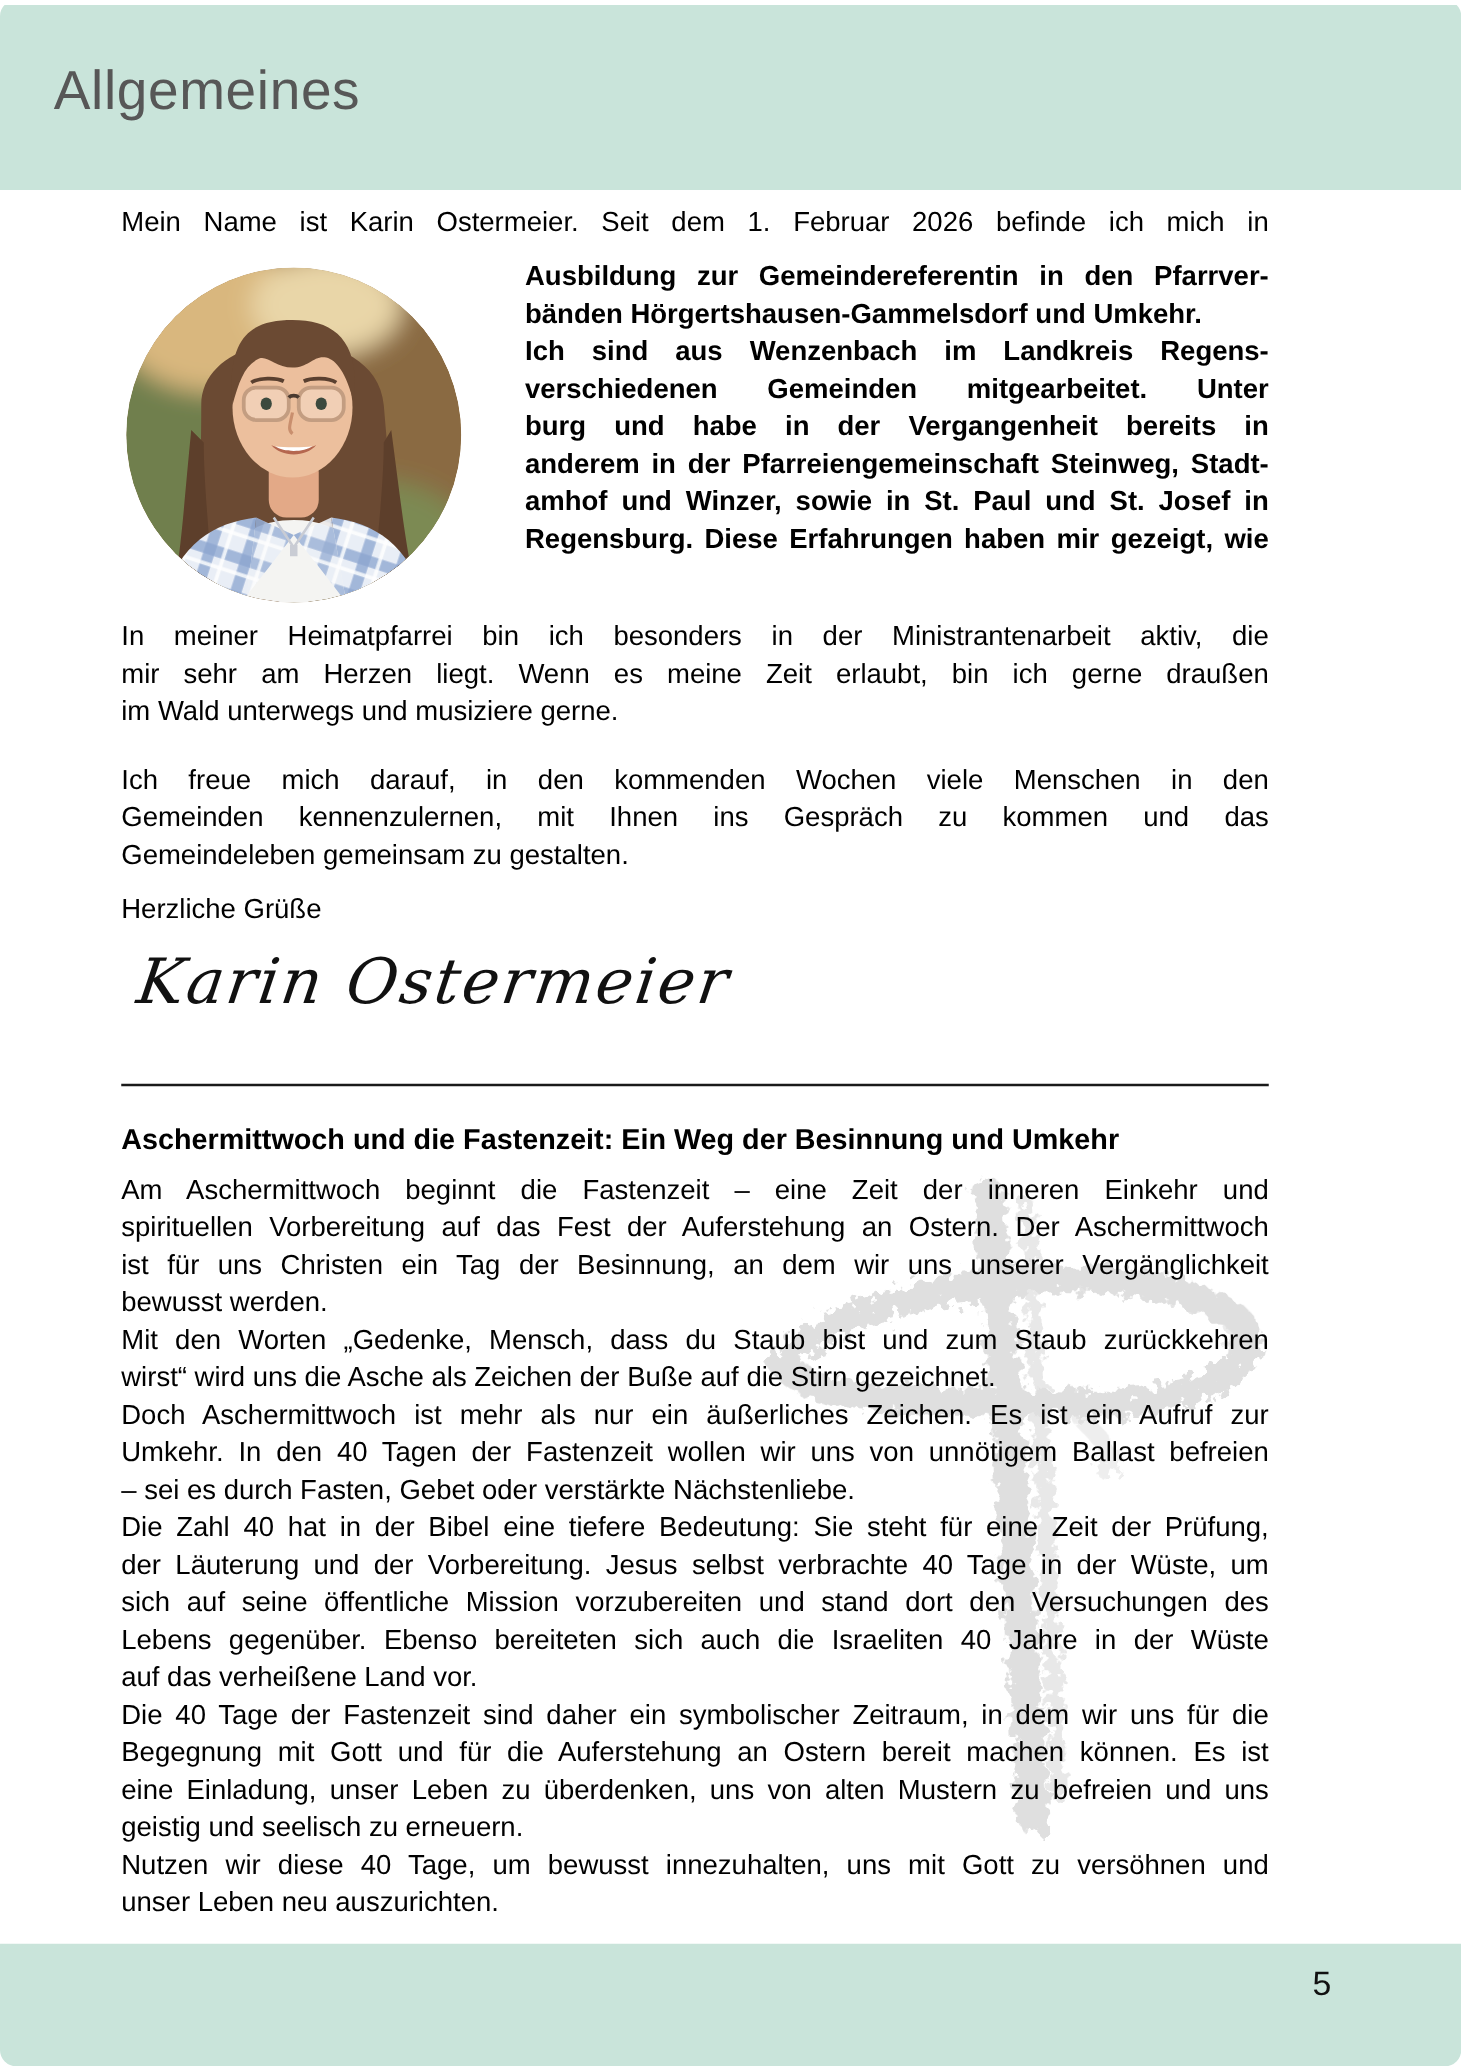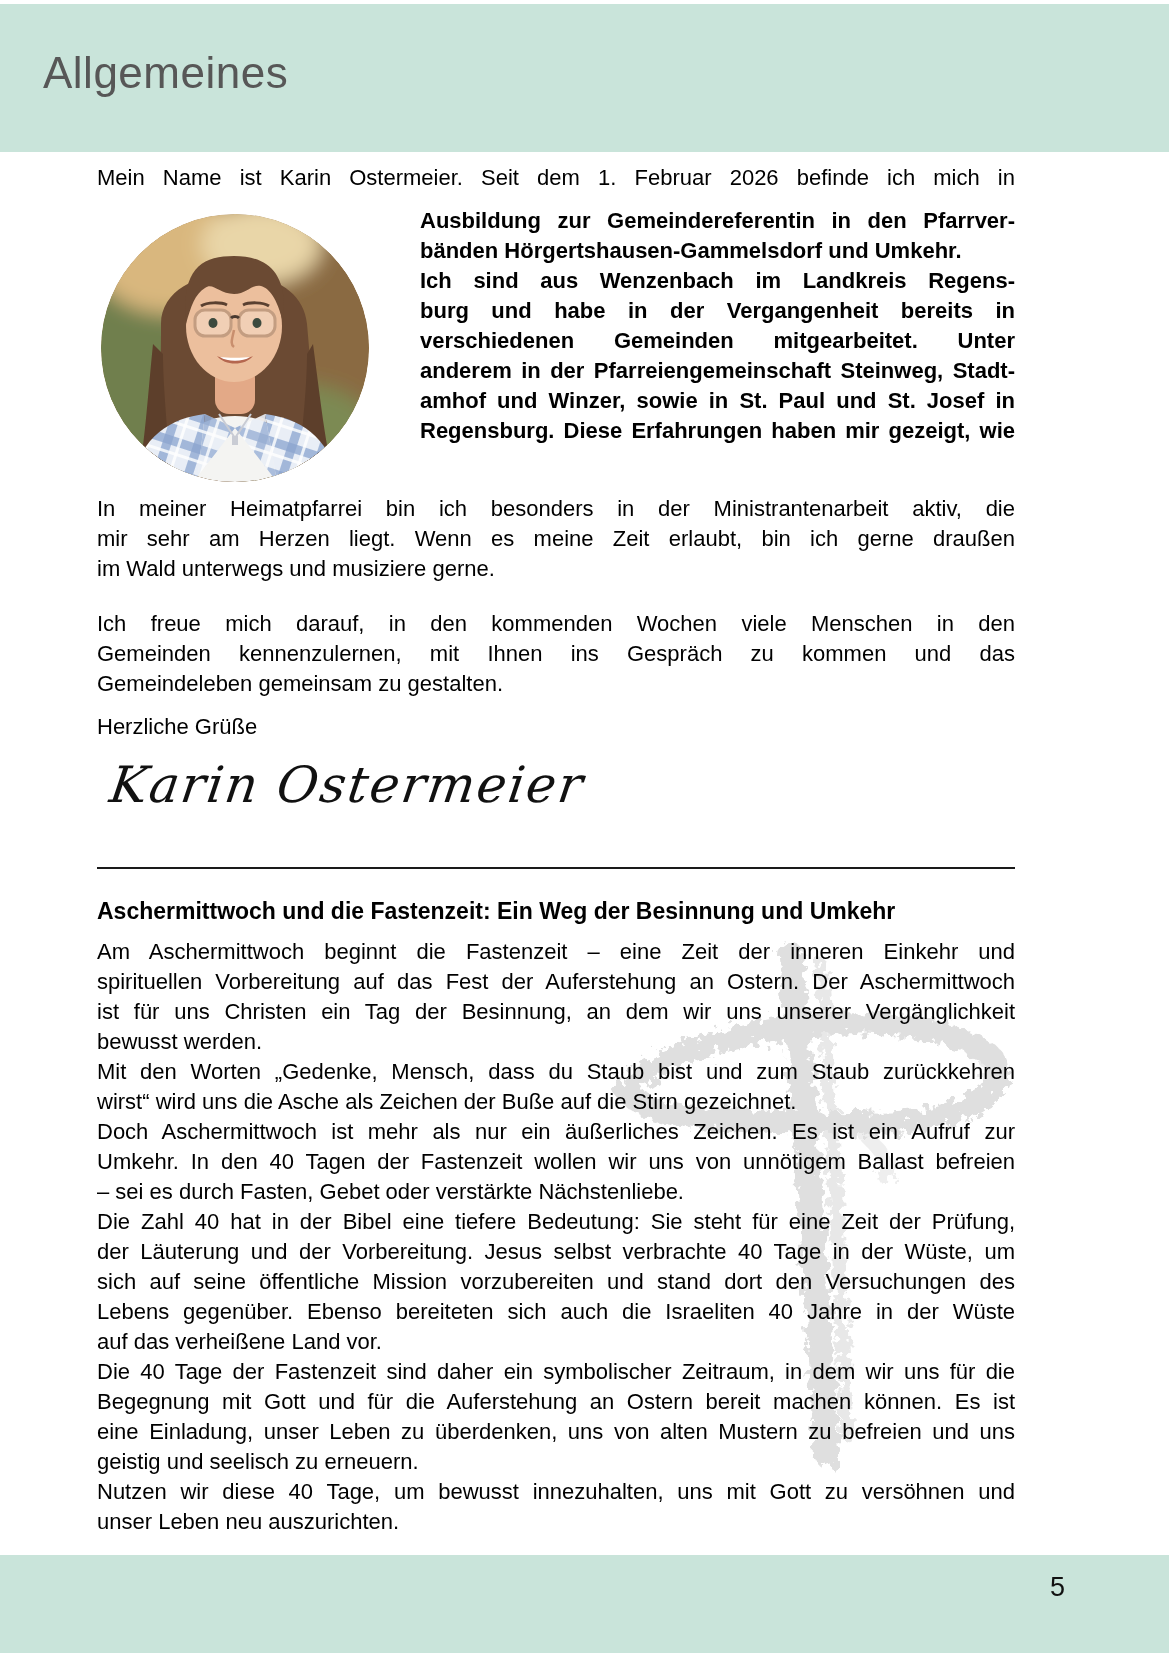--- a/index.html
+++ b/index.html
@@ -1,18 +1,18 @@
 <!DOCTYPE html>
 <html lang="de"><head>
 <meta charset="utf-8">
 <style>
   html,body { margin:0; padding:0; background:#ffffff; }
   #page {
     position:relative; width:1169px; height:1653px; background:#ffffff;
-    overflow:hidden; font-family:"Liberation Sans", sans-serif; color:#000;
+    overflow:hidden; font-family:"Liberation Sans", sans-serif; color:#000;border-radius:13px;
   }
   
   .band { position:absolute; left:0; width:1169px; background:#c9e4da; }
   #band-header { top:4px; height:148px; }
   #band-footer { top:1555px; height:98px; }
   #page-title {
     position:absolute; left:43px; top:51px; font-size:44px; line-height:1;
     color:#575757; letter-spacing:0.5px;
   }
   #page-number { position:absolute; left:1050px; top:1572px; font-size:27px; color:#111; }
@@ -133,22 +133,22 @@
       </svg>
     </div>
 
     <div id="intro-side">
       <div>
           <div class="tline stretch">Ausbildung zur Gemeindereferentin in den Pfarrver-</div>
           <div class="tline">bänden Hörgertshausen-Gammelsdorf und Umkehr.</div>
         </div>
       <div>
           <div class="tline stretch">Ich sind aus Wenzenbach im Landkreis Regens-</div>
+          <div class="tline stretch">verschiedenen Gemeinden mitgearbeitet. Unter</div>
           <div class="tline stretch">burg und habe in der Vergangenheit bereits in</div>
-          <div class="tline stretch">verschiedenen Gemeinden mitgearbeitet. Unter</div>
           <div class="tline stretch">anderem in der Pfarreiengemeinschaft Steinweg, Stadt-</div>
           <div class="tline stretch">amhof und Winzer, sowie in St. Paul und St. Josef in</div>
           <div class="tline stretch">Regensburg. Diese Erfahrungen haben mir gezeigt, wie</div>
         </div>
     </div>
 
     <div id="para-a" class="abs">
         <div class="tline stretch">In meiner Heimatpfarrei bin ich besonders in der Ministrantenarbeit aktiv, die</div>
         <div class="tline stretch">mir sehr am Herzen liegt. Wenn es meine Zeit erlaubt, bin ich gerne draußen</div>
         <div class="tline">im Wald unterwegs und musiziere gerne.</div>

